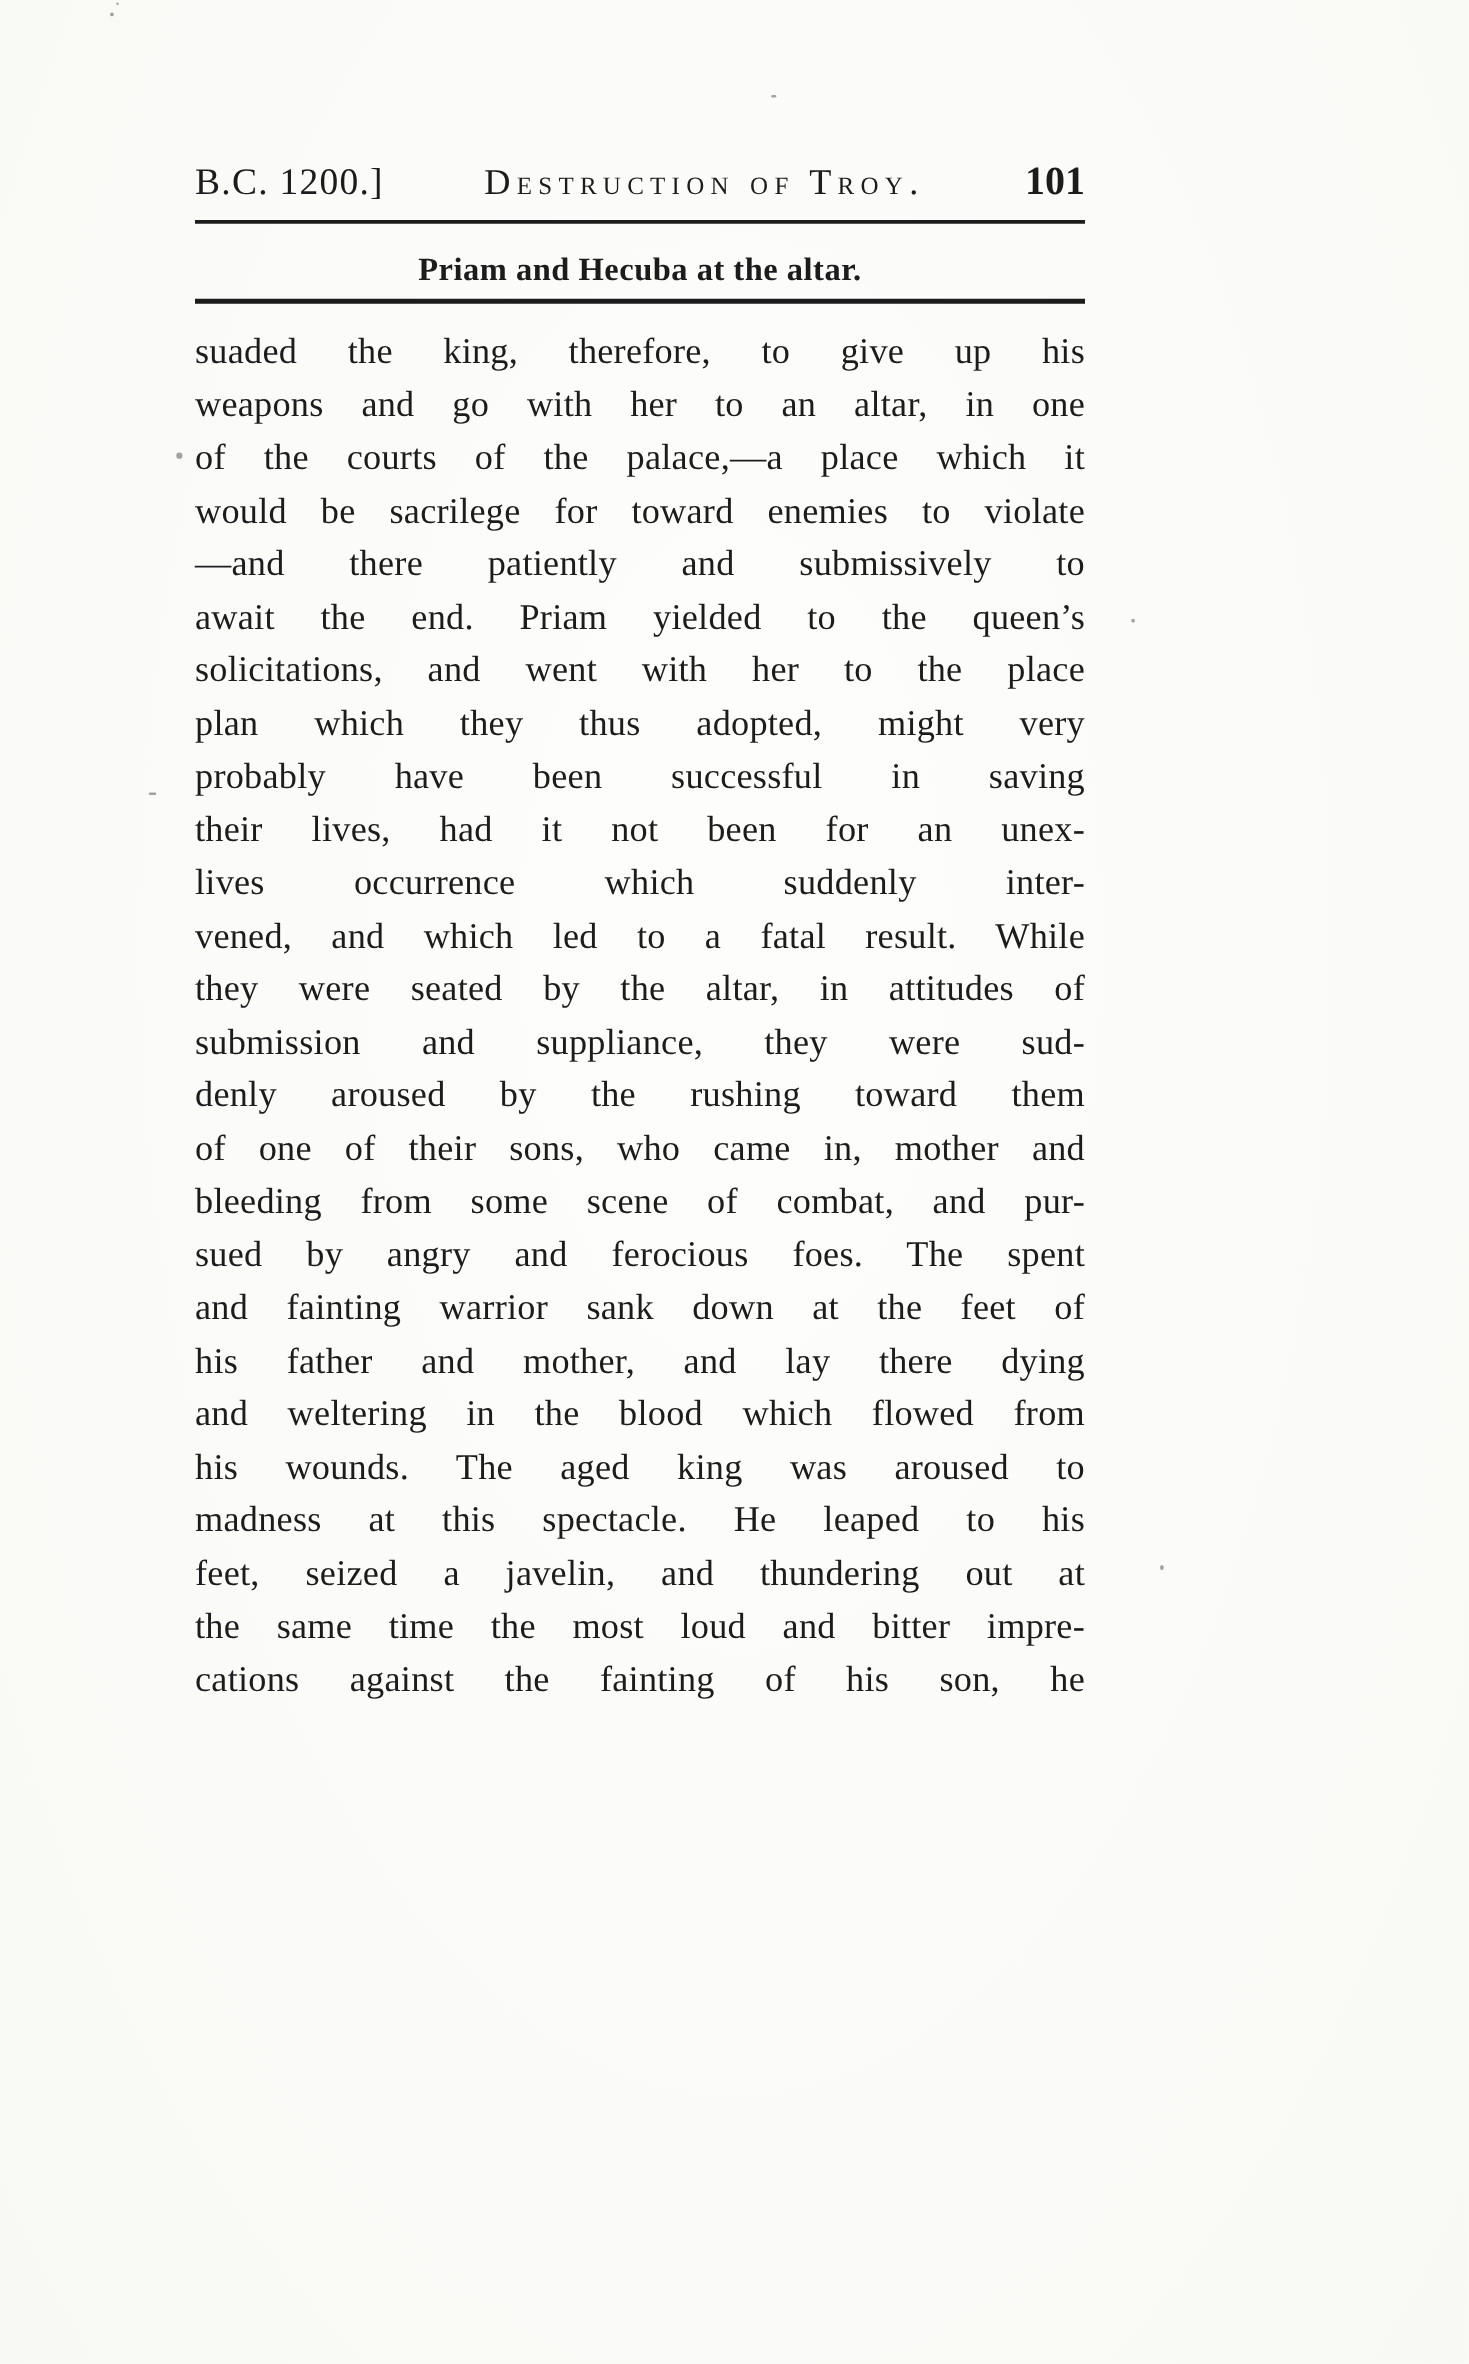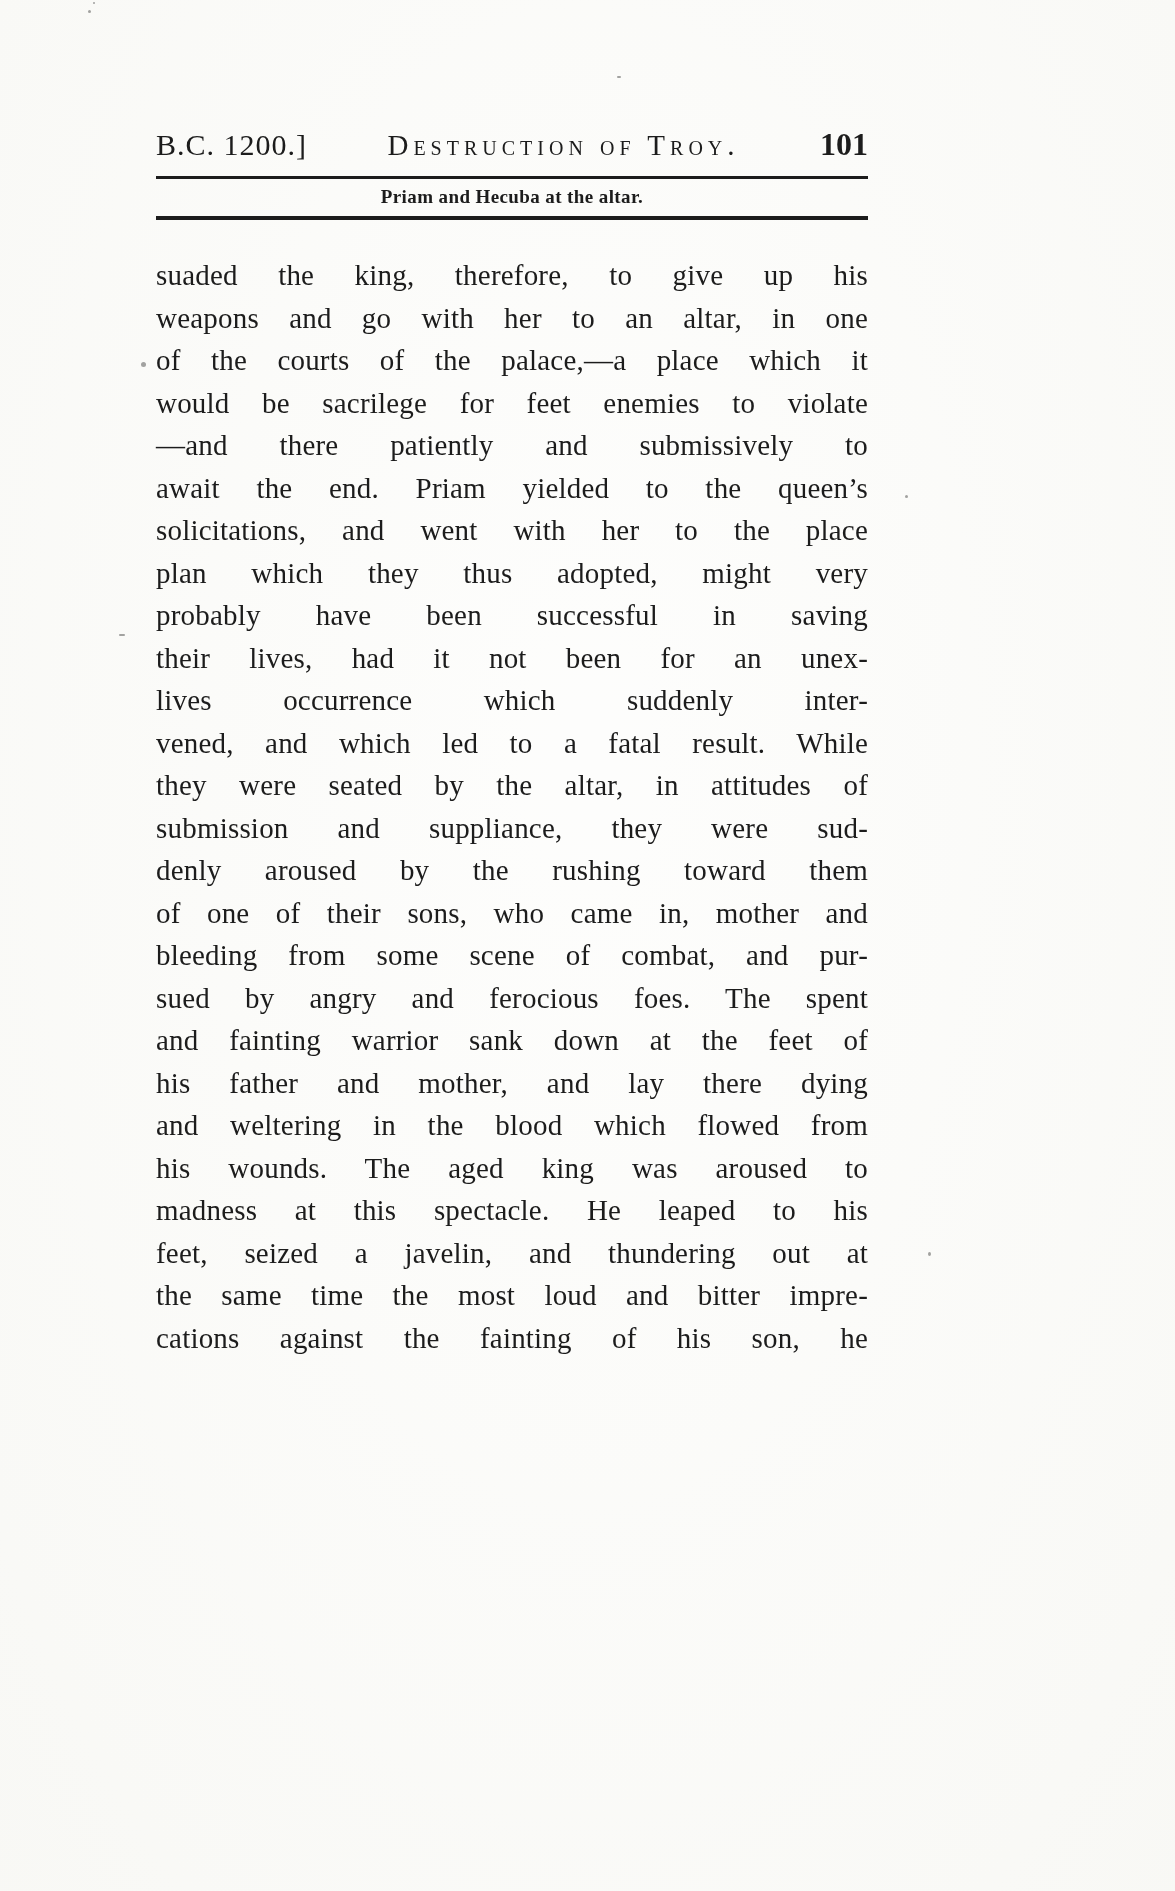--- a/index.html
+++ b/index.html
@@ -55,31 +55,31 @@
   .rule {
     width: 100%;
     background: #1c1c1c;
   }
   .rule1 {
     height: 3px;
     margin-top: 13px;
   }
   .running-head {
     text-align: center;
-    font-size: 19px;
+    font-size: 26px;
     font-weight: bold;
-    margin-top: 7px;
+    margin-top: 22px;
     letter-spacing: 0.4px;
   }
   .rule2 {
     height: 4px;
     margin-top: 8px;
   }
   .body-block {
-    margin-top: 34px;
+    margin-top: 17px;
   }
   .bodyline {
     font-size: 29px;
     line-height: 42.5px;
     text-align: justify;
     text-align-last: justify;
     letter-spacing: 0.2px;
   }
   .speck {
     position: absolute;
@@ -111,21 +111,21 @@
     <div class="rule rule1"></div>
 
     <div class="running-head">Priam and Hecuba at the altar.</div>
 
     <div class="rule rule2"></div>
 
     <div class="body-block">
       <div class="bodyline">suaded the king, therefore, to give up his</div>
       <div class="bodyline">weapons and go with her to an altar, in one</div>
       <div class="bodyline">of the courts of the palace,—a place which it</div>
-      <div class="bodyline">would be sacrilege for feet enemies to violate</div>
+      <div class="bodyline">would be sacrilege for toward enemies to violate</div>
       <div class="bodyline">—and there patiently and submissively to</div>
       <div class="bodyline">await the end. Priam yielded to the queen’s</div>
       <div class="bodyline">solicitations, and went with her to the place</div>
       <div class="bodyline">plan which they thus adopted, might very</div>
       <div class="bodyline">probably have been successful in saving</div>
       <div class="bodyline">their lives, had it not been for an unex-</div>
       <div class="bodyline">lives occurrence which suddenly inter-</div>
       <div class="bodyline">vened, and which led to a fatal result. While</div>
       <div class="bodyline">they were seated by the altar, in attitudes of</div>
       <div class="bodyline">submission and suppliance, they were sud-</div>

